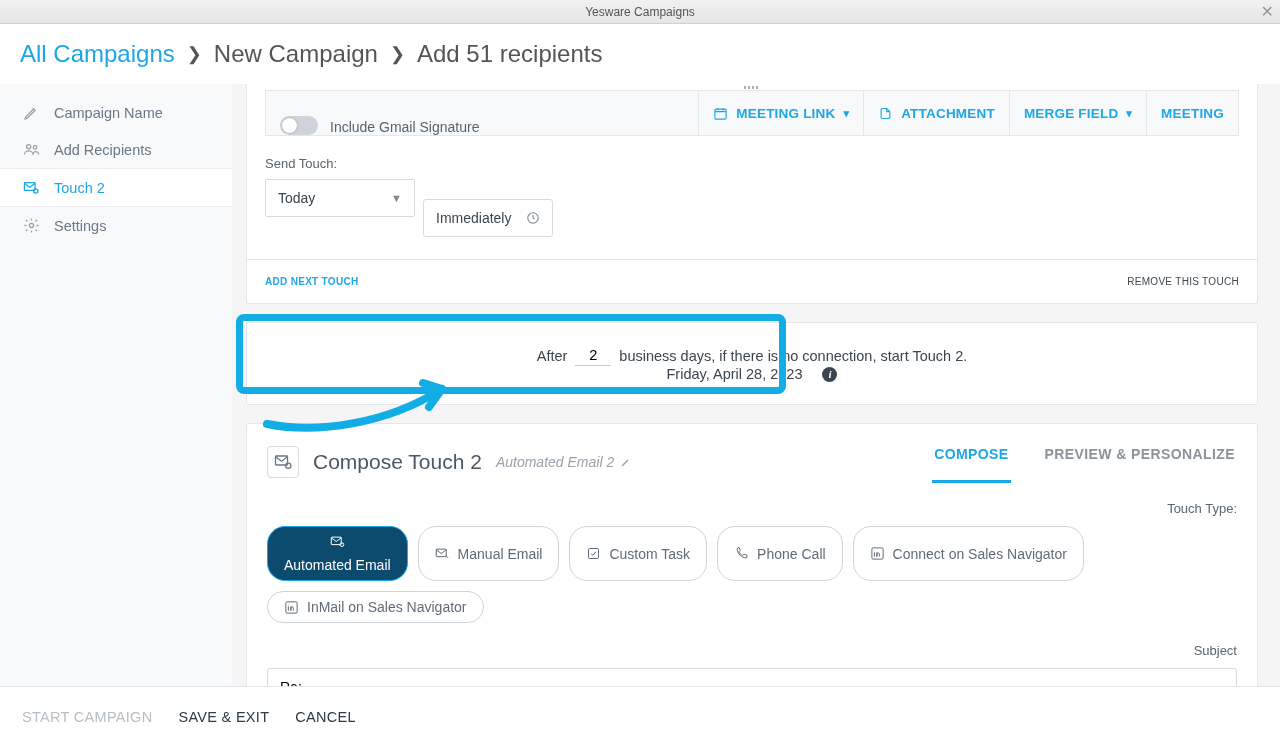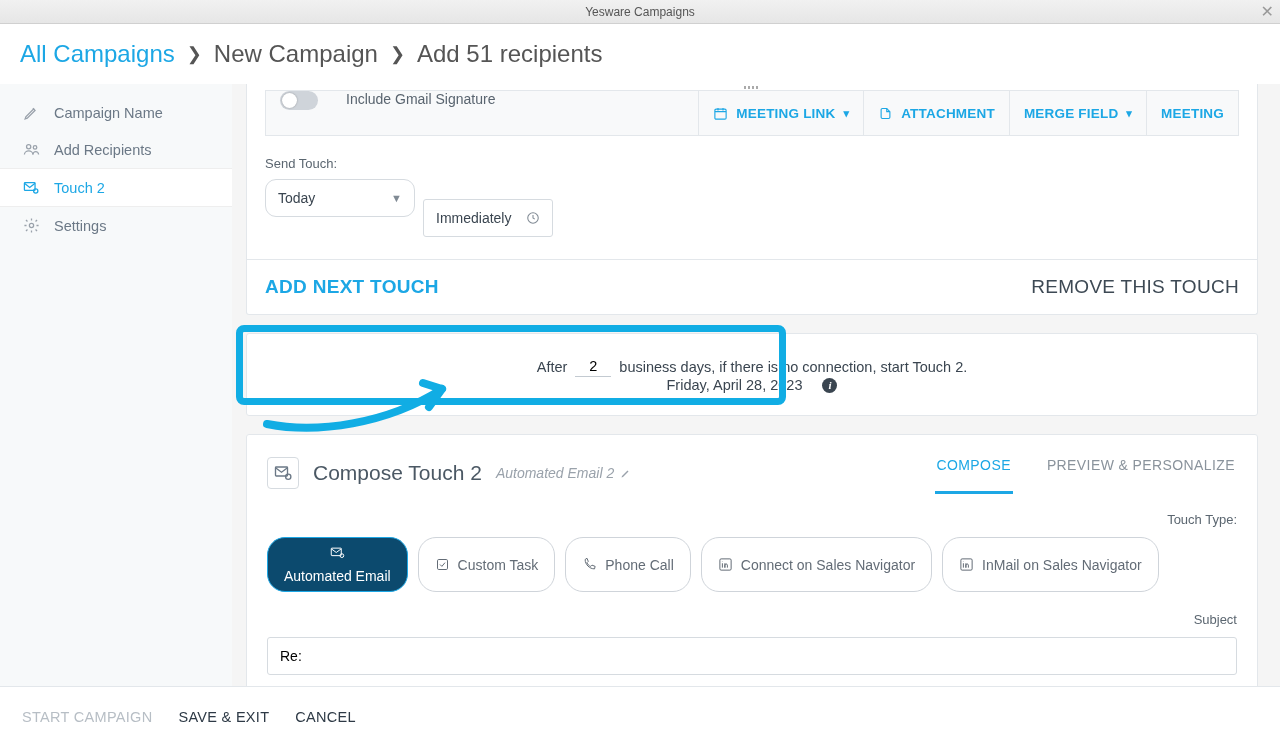--- a/index.html
+++ b/index.html
@@ -24,38 +24,38 @@
     .side-item .sicon { width:18px; display:flex; justify-content:center; }
     .side-item svg { width:17px; height:17px; }
 
     
     .main { flex:1; overflow-y:auto; padding: 0 22px 0 14px; position:relative; }
 
     .card { background:#fff; border:1px solid #e3e7eb; border-radius:3px; margin-bottom:18px; }
 
     
     .sig-bar { border:1px solid #e3e7eb; background:#f8f9fa; height:46px; display:flex; align-items:stretch; }
-    .sig-left { display:flex; align-items:flex-start; flex:1; padding-left:14px; gap:28px; }
+    .sig-left { display:flex; align-items:flex-end; flex:1; padding-left:14px; gap:12px; }
     .switch { width:38px; height:19px; background:#cfd4da; border-radius:11px; position:relative; }
     .switch::after { content:""; position:absolute; left:2px; top:2px; width:15px; height:15px; background:#fff; border-radius:50%; box-shadow:0 0 2px rgba(0,0,0,.3); }
     .sig-left span { font-size:14px; color:#59646f; }
     .sig-actions { display:flex; }
     .sig-actions .act { border-left:1px solid #e3e7eb; padding:0 14px; display:flex; align-items:center; gap:8px; color:#1CA7E5; font-size:13.5px; font-weight:600; cursor:pointer; letter-spacing:.2px; }
     .sig-actions .act svg { width:15px; height:15px; }
     .sig-actions .chev-sm { font-size:11px; color:#1CA7E5; }
 
     .send-touch { padding: 20px 0 22px 0; }
     .send-touch .label { font-size:13px; color:#5b6670; margin-bottom:8px; }
     .send-row { display:flex; gap:8px; }
-    .select-box { border:1px solid #d6dbe0; border-radius:11px; height:38px; display:flex; align-items:center; justify-content:space-between; padding:0 12px; font-size:14px; color:#3a4550; width:150px; cursor:pointer;}
+    .select-box { border:1px solid #d6dbe0; border-radius:2px; height:38px; display:flex; align-items:center; justify-content:space-between; padding:0 12px; font-size:14px; color:#3a4550; width:150px; cursor:pointer;}
     .select-box .tri { color:#808a94; font-size:11px; }
     .time-box { border:1px solid #d6dbe0; border-radius:3px; height:38px; display:flex; align-items:center; justify-content:space-between; padding:0 12px; font-size:14px; color:#3a4550; width:130px; cursor:pointer;margin-top:20px;}
     .time-box svg { width:14px; height:14px; stroke:#808a94; }
 
-    .card-footer { border-top:1px solid #e3e7eb; display:flex; justify-content:space-between; padding:16px 18px; font-size:19px; }
+    .card-footer { border-top:1px solid #e3e7eb; display:flex; justify-content:space-between; padding:16px 18px; font-size:10px; }
     .card-footer .add { color:#1CA7E5; font-weight:600; letter-spacing:.3px; cursor:pointer; }
     .card-footer .remove { color:#3d4954; font-weight:500; letter-spacing:.3px; cursor:pointer; }
 
     
     .timing-wrap { position:relative; margin-bottom:18px; }
     .timing-card { background:#fff; border:1px solid #e3e7eb; border-radius:3px; padding:22px 20px; display:flex; justify-content:space-between; align-items:center; font-size:14.5px; color:#3a4550;flex-direction:column; }
     .timing-left { display:flex; align-items:center; gap:8px; }
     .timing-left input { width:36px; text-align:center; border:none; border-bottom:1px solid #c3cad1; font-size:14.5px; padding:2px 0; outline:none; }
     .timing-right { display:flex; align-items:center; gap:20px; color:#3a4550; }
     .info-i { width:15px; height:15px; border-radius:50%; background:#3a4550; color:#fff; font-size:11px; font-weight:700; display:flex; align-items:center; justify-content:center; font-style:italic; font-family:Georgia,serif;}
@@ -66,21 +66,21 @@
 
     
     .compose-head { display:flex; align-items:center; justify-content:space-between; padding:16px 20px 0 20px; }
     .compose-title { display:flex; align-items:center; gap:14px; }
     .compose-title .iconbox { width:32px; height:32px; border:1px solid #d6dbe0; border-radius:4px; display:flex; align-items:center; justify-content:center; }
     .compose-title .iconbox svg { width:18px; height:18px; }
     .compose-title h2 { font-size:21px; font-weight:400; color:#4b5864; }
     .compose-title .sub { font-size:14px; color:#9aa2ab; font-style:italic; display:flex; align-items:center; gap:6px;}
     .compose-title .sub svg { width:12px; height:12px; fill:#9aa2ab;}
     .tabs { display:flex; gap:32px; }
-    .tabs .tab { font-size:14px; font-weight:400; letter-spacing:.4px; color:#8a939c; padding:6px 2px 18px; cursor:pointer; }
+    .tabs .tab { font-size:14px; font-weight:700; letter-spacing:.4px; color:#8a939c; padding:6px 2px 18px; cursor:pointer; }
     .tabs .tab.active { color:#1CA7E5; border-bottom:3px solid #1CA7E5; }
 
     .compose-body { padding: 18px 20px; }
     .field-label { font-size:13px; color:#5b6670; margin-bottom:10px;text-align:right; }
     .pill-row { display:flex; gap:10px; flex-wrap:wrap; margin-bottom:20px;}
     .pill { border:1px solid #cfd4da; border-radius:18px; padding:7px 16px; font-size:14px; color:#636c76; display:flex; align-items:center; gap:8px; cursor:pointer; }
     .pill svg { width:15px; height:15px; stroke:#636c76; fill:none; stroke-width:1.6;}
     .pill.active { background:#0c4a6e; color:#fff; border-color:#1CA7E5;flex-direction:column; }
     .pill.active svg { stroke:#fff; }
 
@@ -262,20 +262,28 @@
           <div class="pill active">
             <svg viewBox="0 0 24 24">
                 <rect x="2" y="5" width="16" height="12" rx="1"></rect>
                 <path d="M2 6l8 6 8-6"></path>
                 <circle cx="19" cy="17" r="3"></circle>
               </svg>
             <span>Automated Email</span>
           </div>
           <div class="pill">
             <svg viewBox="0 0 24 24">
+                <rect x="2" y="5" width="16" height="12" rx="1"></rect>
+                <path d="M2 6l8 6 8-6"></path>
+                <path d="M17 15l4 4"></path>
+              </svg>
+            <span>Manual Email</span>
+          </div>
+          <div class="pill">
+            <svg viewBox="0 0 24 24">
                 <rect x="4" y="4" width="16" height="16" rx="2"></rect>
                 <path d="M8 12l3 3 5-6"></path>
               </svg>
             <span>Custom Task</span>
           </div>
           <div class="pill">
             <svg viewBox="0 0 24 24">
                 <path d="M5 4c0 8 7 15 15 15l1-4-5-2-2 2c-3-1-5-3-6-6l2-2-2-5-3 2z"></path>
               </svg>
             <span>Phone Call</span>

